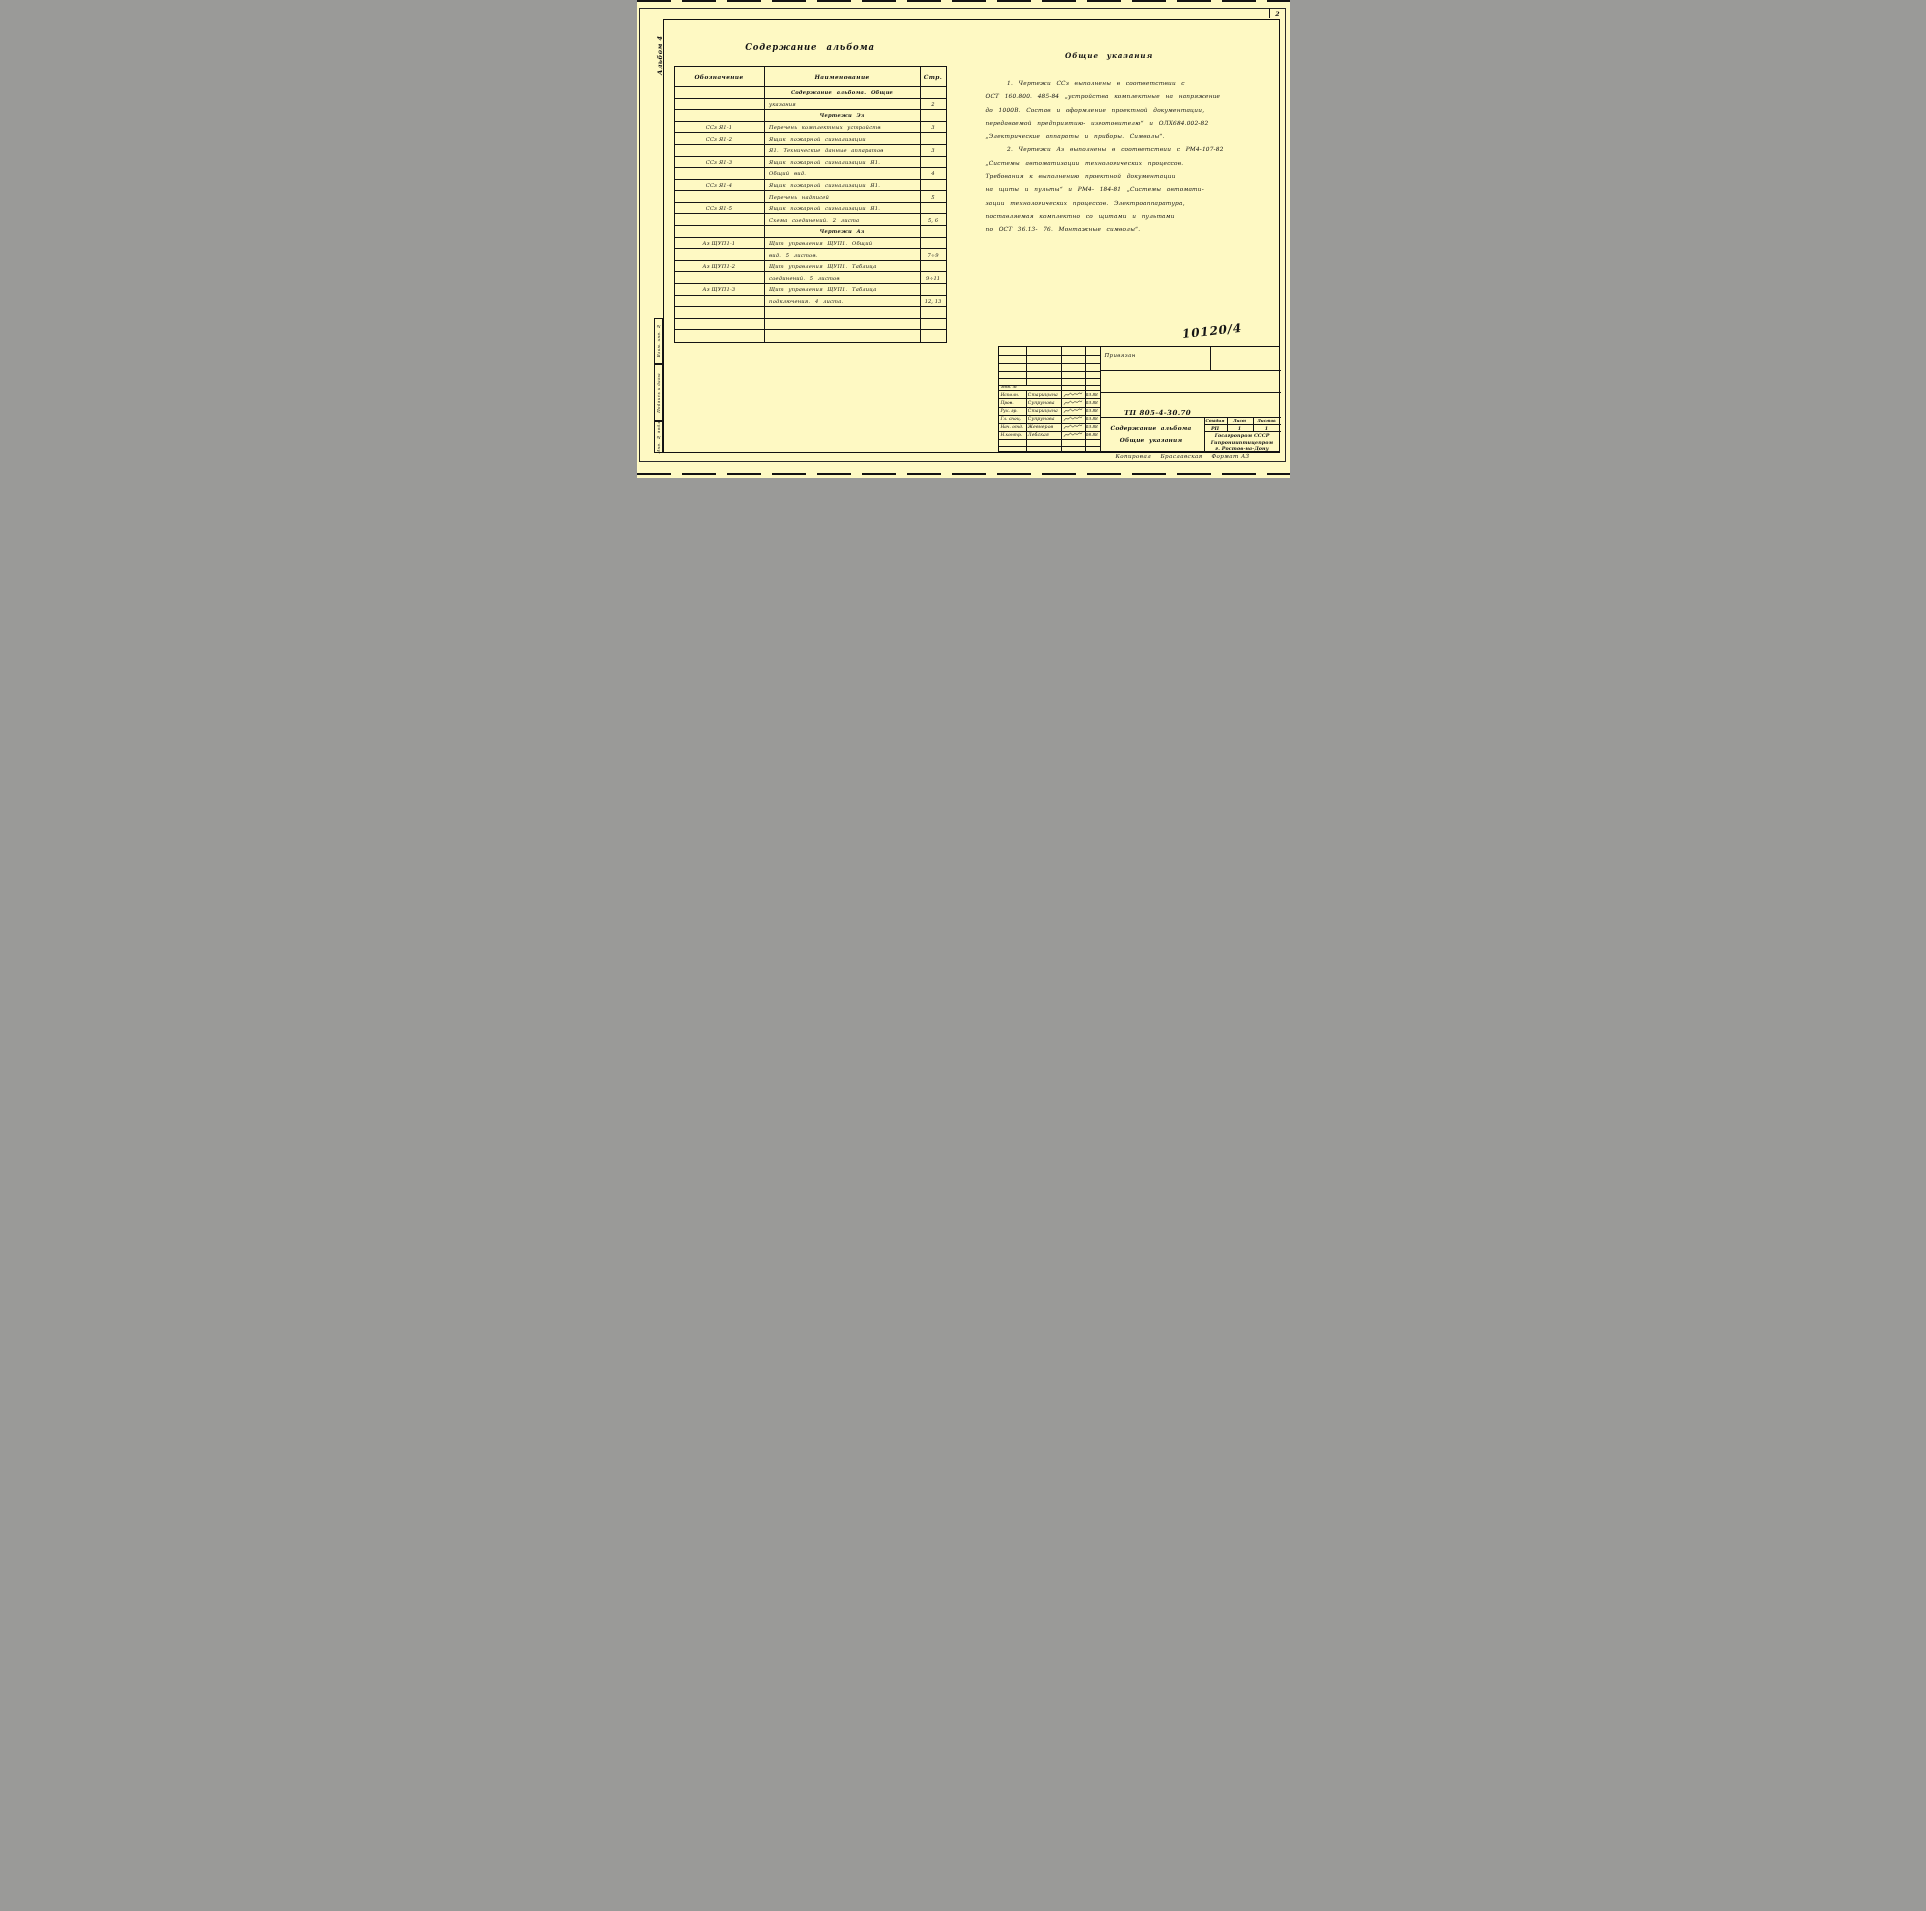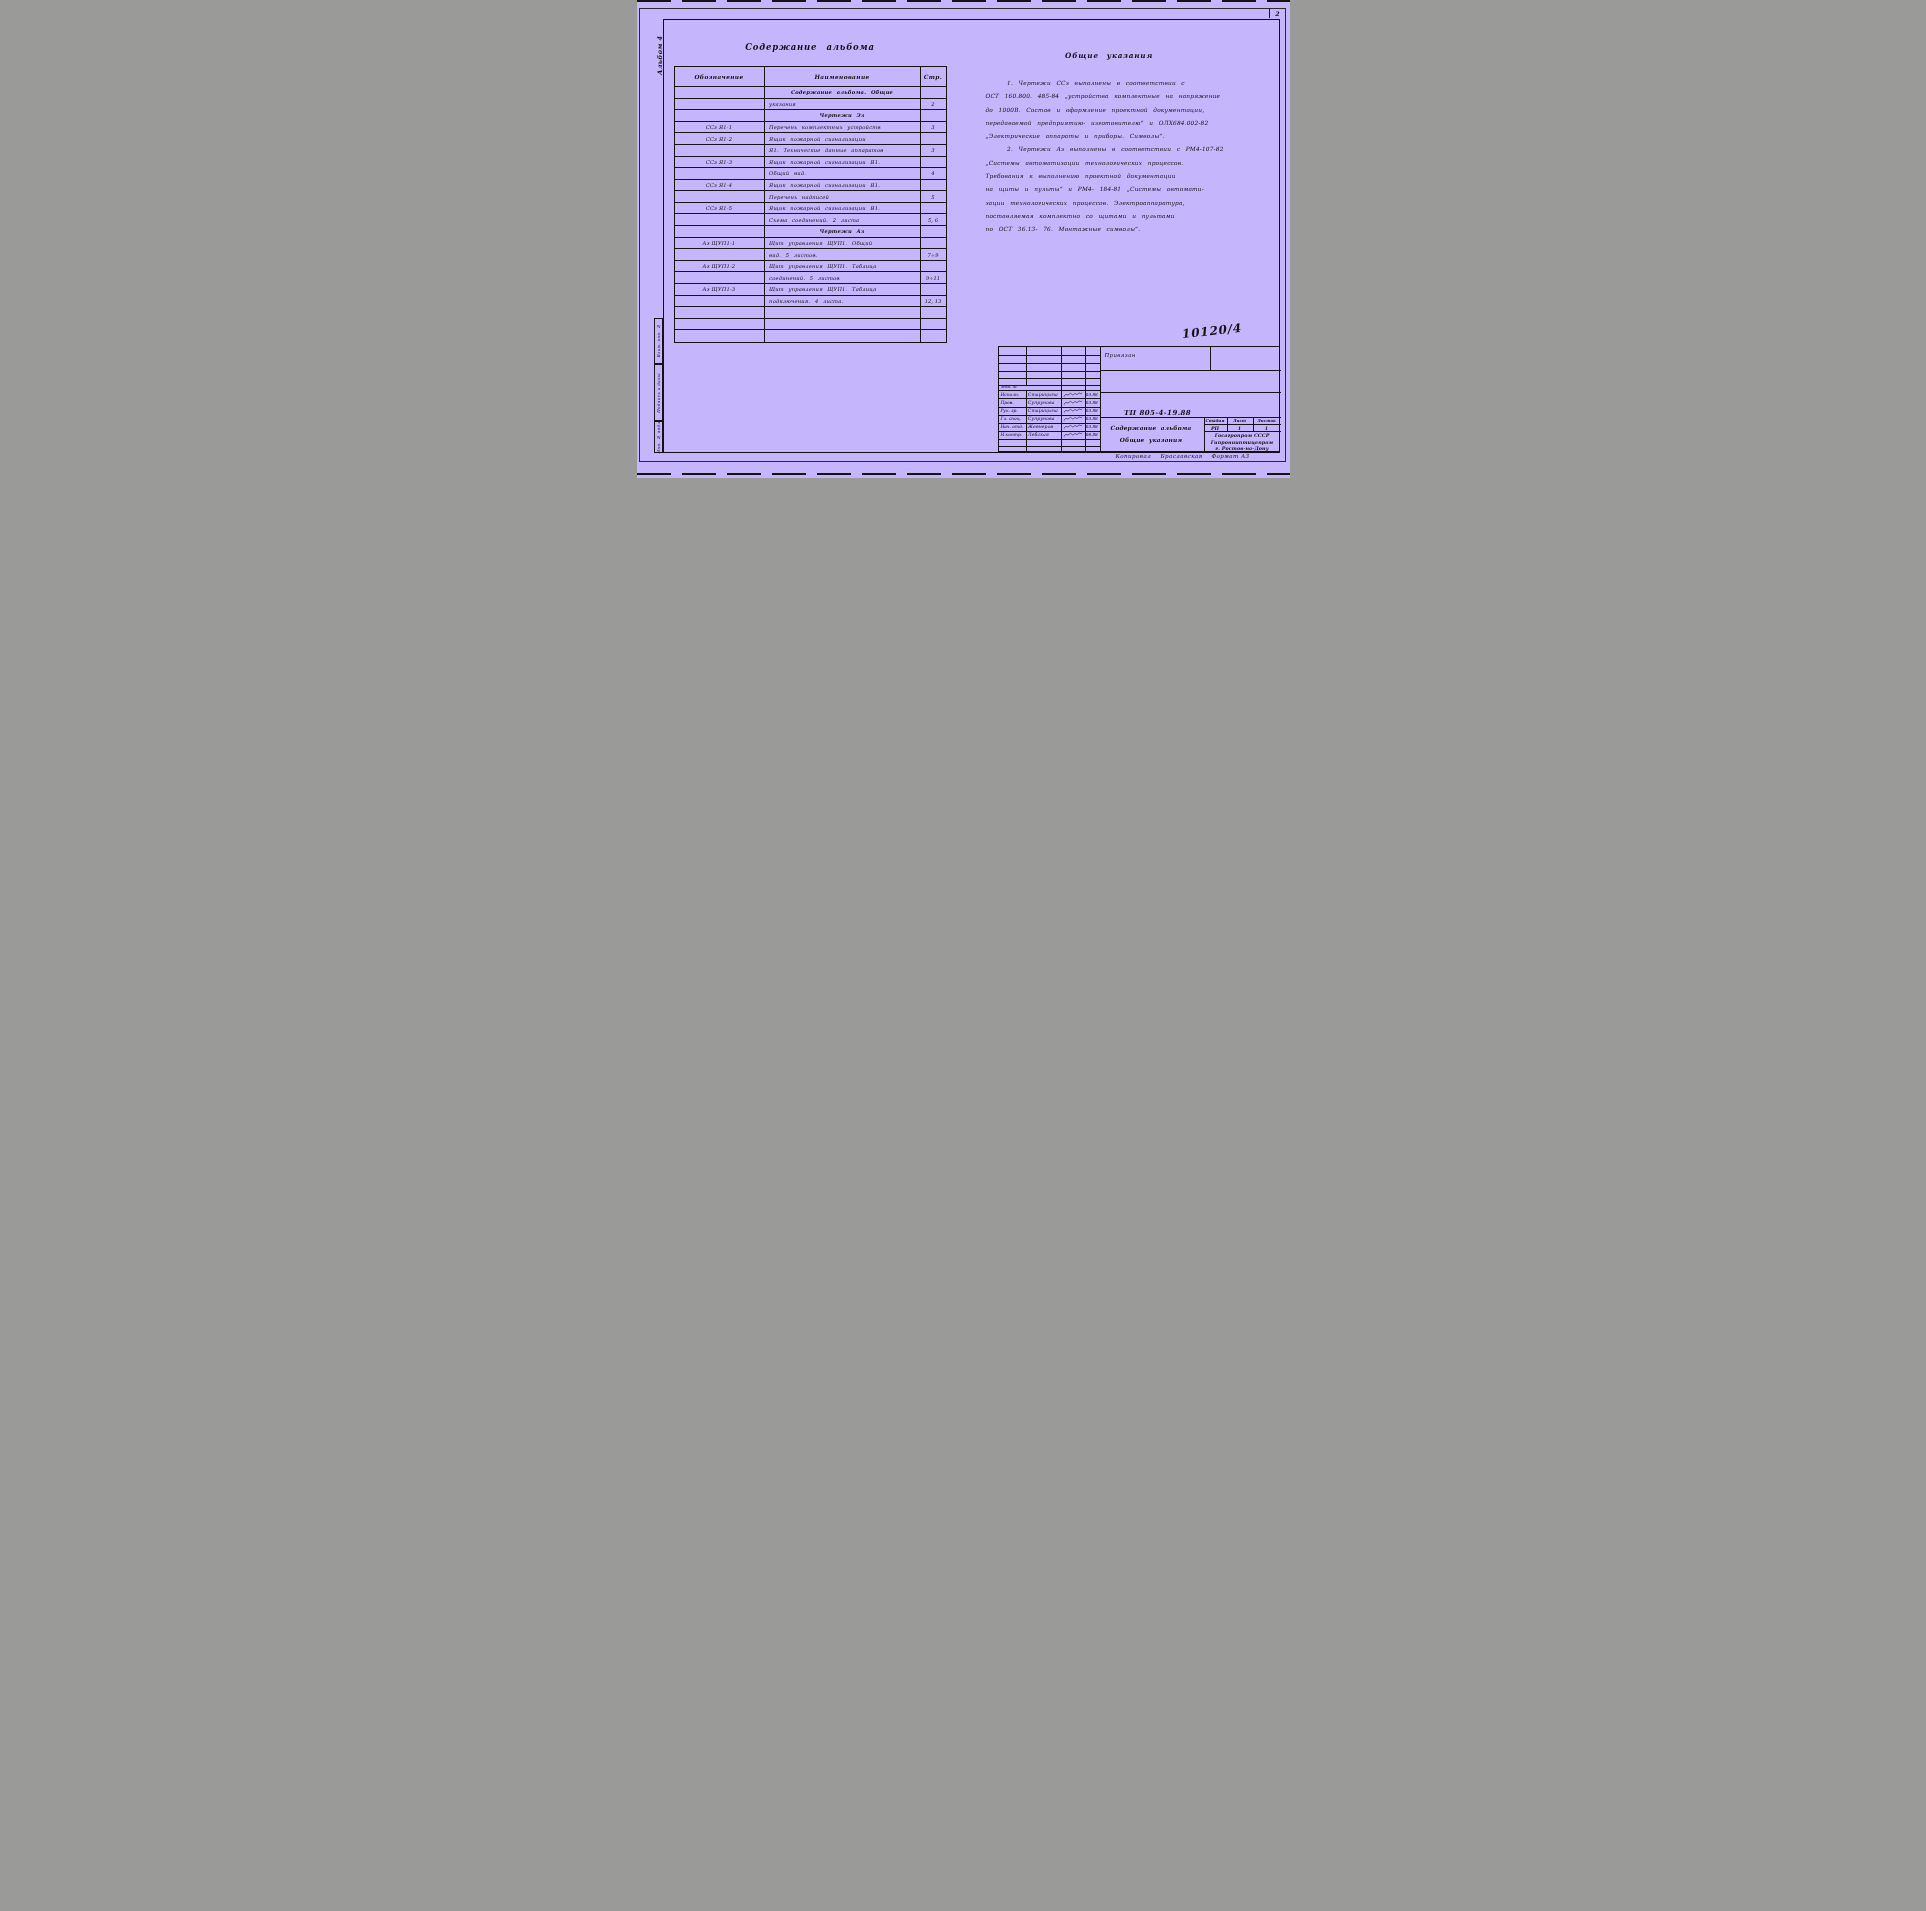--- a/index.html
+++ b/index.html
@@ -1,18 +1,18 @@
 <!DOCTYPE html>
 <html style="font-size:6.2px"><head>
 <meta charset="utf-8">
 <style>
   html,body{margin:0;padding:0;background:#9a9a98;}
   .paper{
     position:relative; width:653px; height:478px; margin:0 auto;
-    background:#c4b5fd; overflow:hidden;
+    background:#fef9c3; overflow:hidden;
     font-family:"DejaVu Serif", serif; font-style:italic; color:#141414;
   }
   .ln{position:absolute; background:#161616;}
   .dash{position:absolute; left:0; width:100%; height:2.3px;
     background:repeating-linear-gradient(90deg,#131313 0 34px,transparent 34px 45px);}
   .outer{position:absolute; left:2.3px; top:8px; width:647px; height:454px;
     border:0.6px solid #2a2a2a; box-sizing:border-box;}
   .frame{position:absolute; left:26.6px; top:18.5px; width:617px; height:434px;
     border:1.2px solid #111; box-sizing:border-box;}
   .vtext{writing-mode:vertical-rl; transform:rotate(180deg);
@@ -263,21 +263,21 @@
         <div class="s-role">Н.контр.</div>
         <div class="s-name">Лебская</div>
         <div class="s-sig">
           <svg width="20" height="7" viewBox="0 0 56 20">
             <path d="M3 15 C 8 3, 13 17, 18 8 C 22 2, 25 16, 31 9 C 35 4, 38 14, 44 7 C 48 3, 51 12, 53 6" fill="none" stroke="#141414" stroke-width="1.8" stroke-linecap="round"></path>
           </svg>
         </div>
         <div class="s-date">06.88</div>
       </div>
 
-    <div class="txt" style="left:101px;top:61px;width:116px;text-align:center;font-size:7px;font-weight:700;letter-spacing:0.4px;">ТП  805-4-19.88</div>
+    <div class="txt" style="left:101px;top:61px;width:116px;text-align:center;font-size:7px;font-weight:700;letter-spacing:0.4px;">ТП  805-4-30.70</div>
 
     <div class="doc-title-l" style="top:78px;">Содержание альбома</div>
     <div class="doc-title-l" style="top:90px;">Общие указания</div>
 
     <div id="stage-cells">
         <div class="st-label" style="left: 205px; top: 71px; width: 23px;">Стадия</div>
         <div class="st-value" style="left: 205px; top: 78px; width: 23px;">РП</div>
         <div class="st-label" style="left: 228px; top: 71px; width: 26px;">Лист</div>
         <div class="st-value" style="left: 228px; top: 78px; width: 26px;">1</div>
         <div class="st-label" style="left: 254px; top: 71px; width: 28px;">Листов</div>

